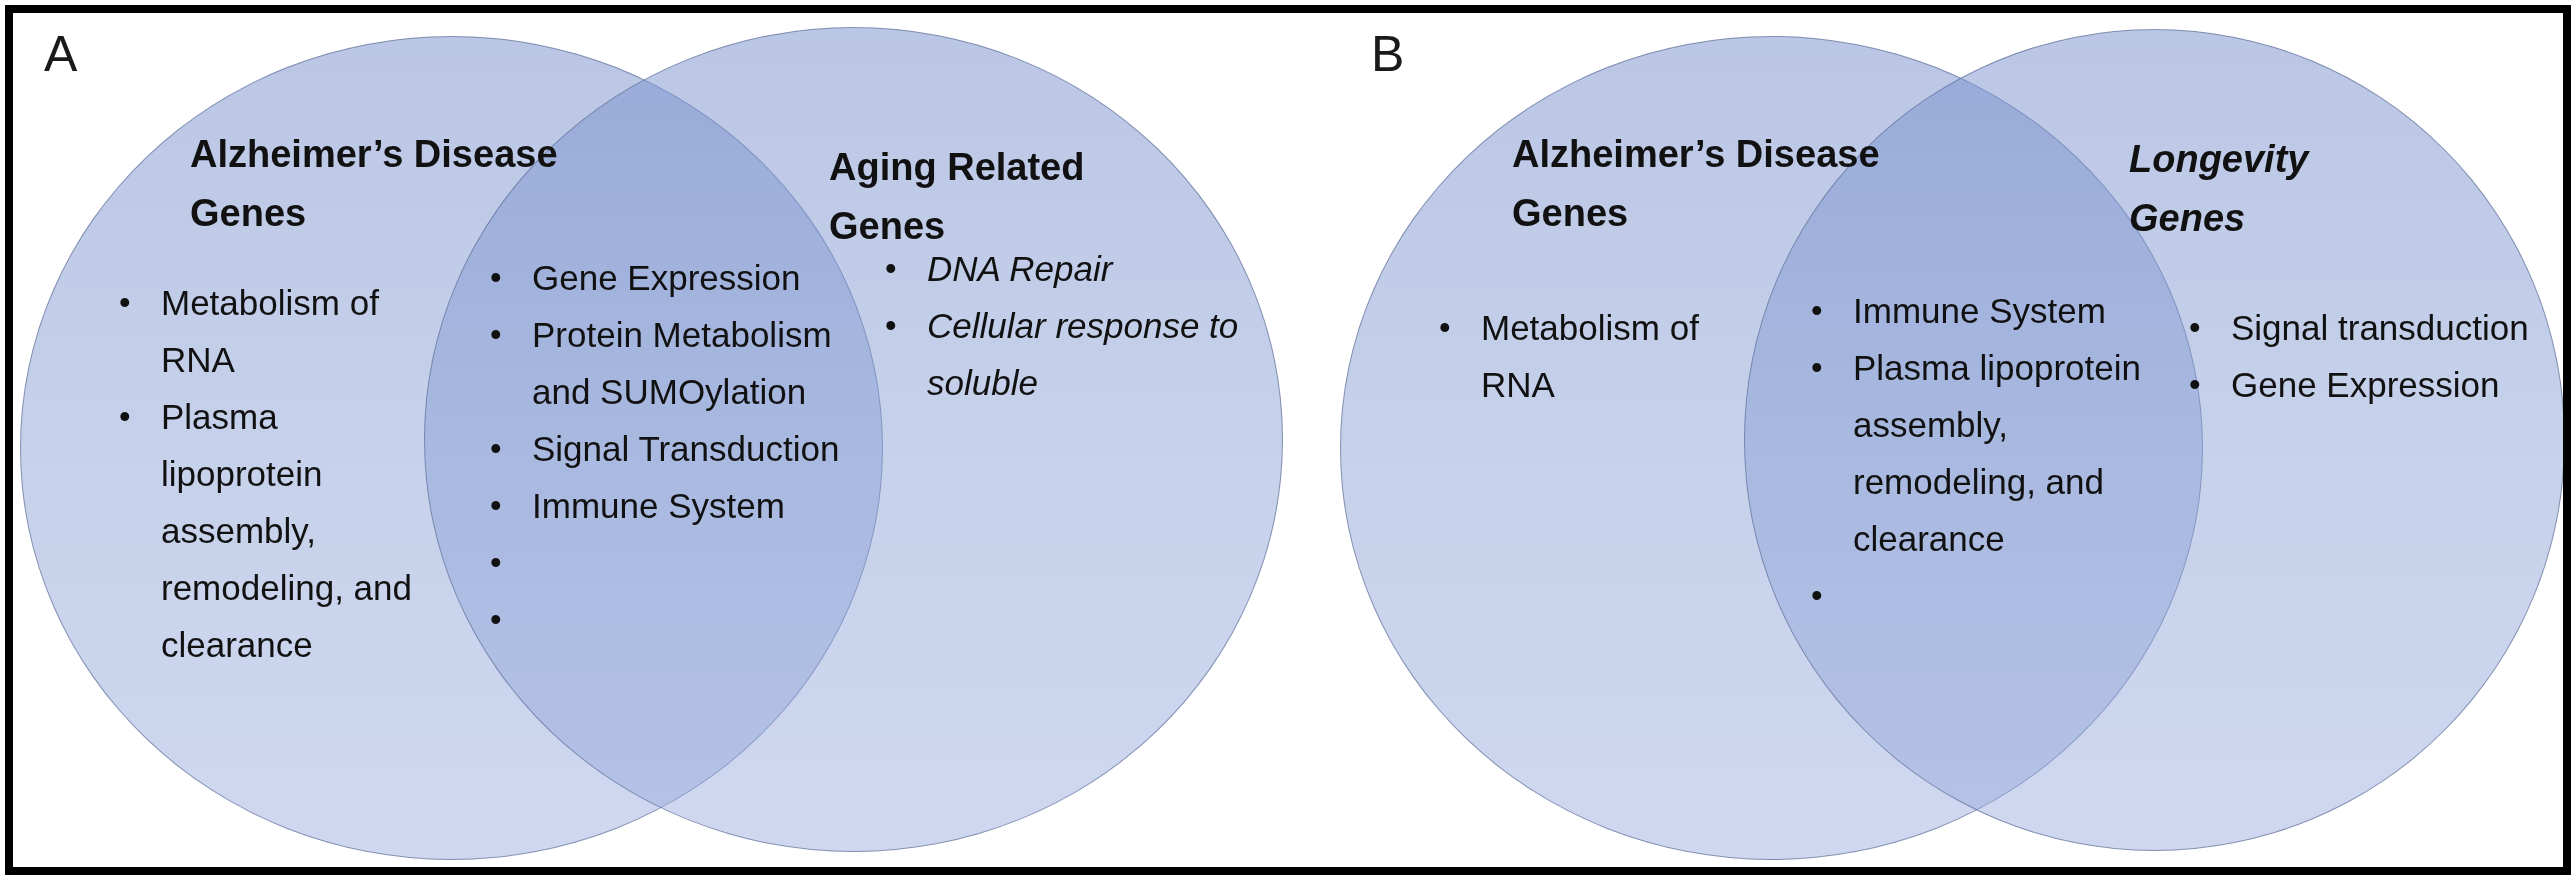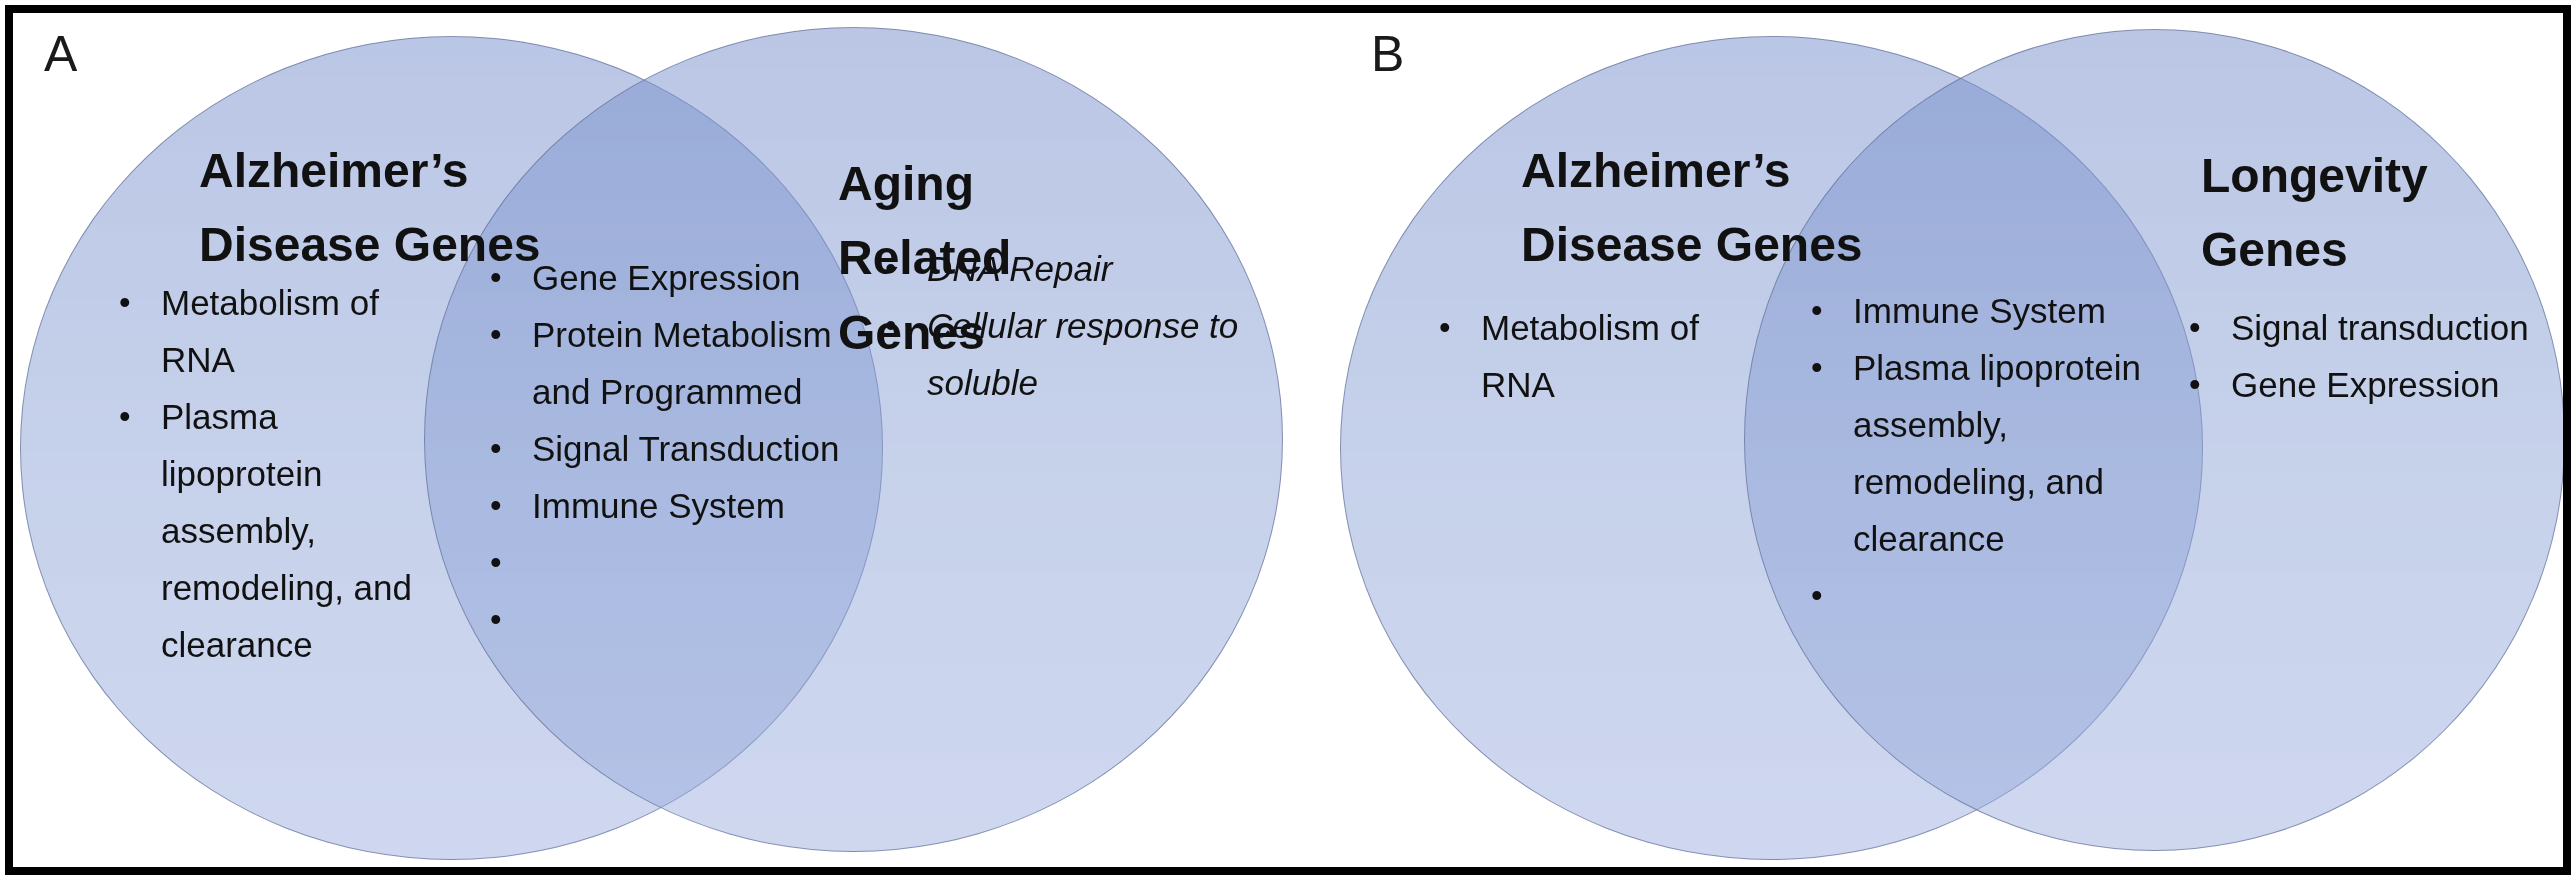--- a/index.html
+++ b/index.html
@@ -51,31 +51,31 @@
     font-size: 50px;
     font-weight: 400;
     color: #1a1a1a;
     z-index: 3;
   }
   .pa-label { left: 44px; top: 25px; }
   .pb-label { left: 53px; top: 25px; }
 
   .title {
     position: absolute;
-    font-size: 48px;
+    font-size: 38px;
     font-weight: 700;
     line-height: 1.55;
     color: #111111;
     z-index: 3;
-    margin: 9px;
+    margin: 0;
   }
   .pa-title-left  { left: 190px;  top: 125px; width: 417px; }
   .pa-title-right { left: 829px; top: 138px; width: 280px; }
   .pb-title-left  { left: 194px;  top: 125px; width: 417px; }
-  .pb-title-right { left: 874px; top: 130px; width: 248px; }
+  .pb-title-right { left: 811px; top: 130px; width: 248px; font-style: italic; }
 
   .list {
     position: absolute;
     z-index: 3;
     margin: 0;
     padding: 0;
     list-style: none;
   }
   .pa-list-left  { left: 119px;  top: 274px; width: 313px; }
   .pa-list-mid   { left: 490px;  top: 249px; width: 391px; }
@@ -133,21 +133,21 @@
       </li>
     </ul>
 
     <ul class="list pa-list-mid">
       <li class="item">
         <span class="bullet">•</span>
         <span class="item-text">Gene Expression</span>
       </li>
       <li class="item">
         <span class="bullet">•</span>
-        <span class="item-text">Protein Metabolism and Programmed</span>
+        <span class="item-text">Protein Metabolism and SUMOylation</span>
       </li>
       <li class="item">
         <span class="bullet">•</span>
         <span class="item-text">Signal Transduction</span>
       </li>
       <li class="item">
         <span class="bullet">•</span>
         <span class="item-text">Immune System</span>
       </li>
       <li class="item">

